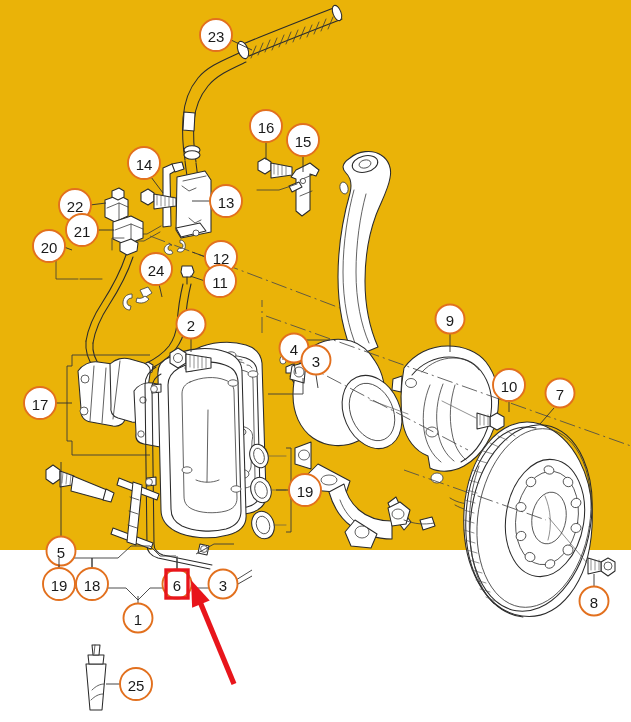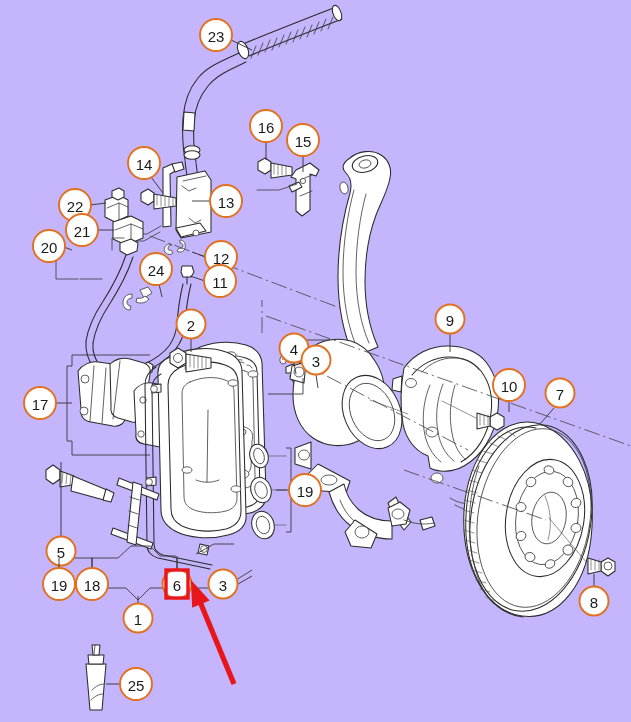--- a/index.html
+++ b/index.html
@@ -1,19 +1,19 @@
 <!DOCTYPE html>
 <html><head>
 <meta charset="utf-8">
 <title>Brake Assembly Parts Diagram</title>
 <style>
   html,body{margin:0;padding:0;background:#ffffff;}
   body{width:631px;height:722px;overflow:hidden;
        font-family:"Liberation Sans","DejaVu Sans",sans-serif;}
-  #diagram-root{position:relative;width:631px;height:722px;background:#c4b5fd;}
+  #diagram-root{position:relative;width:631px;height:550px;background:#eab308;}
   svg#parts-svg{position:absolute;left:0;top:0;width:631px;height:722px;display:block;}
   .ln{fill:none;stroke:#2b2b2b;stroke-width:1.05;stroke-linecap:round;stroke-linejoin:round;}
   .ln-thin{fill:none;stroke:#3a3a3a;stroke-width:0.8;stroke-linecap:round;stroke-linejoin:round;}
   .ln-hair{fill:none;stroke:#555;stroke-width:0.65;stroke-linecap:round;}
   .fillw{fill:#ffffff;stroke:#2b2b2b;stroke-width:1.05;stroke-linejoin:round;}
   .fillw-t{fill:#ffffff;stroke:#3a3a3a;stroke-width:0.8;stroke-linejoin:round;}
   .leader{fill:none;stroke:#2f2f2f;stroke-width:0.9;}
   .dashdot{fill:none;stroke:#4a4a4a;stroke-width:0.85;stroke-dasharray:16 4 2 4;}
   .brk{fill:none;stroke:#3a3a3a;stroke-width:0.9;stroke-linejoin:round;}
   .cal-ring{fill:#ffffff;stroke:#E2701E;stroke-width:1.9;}

